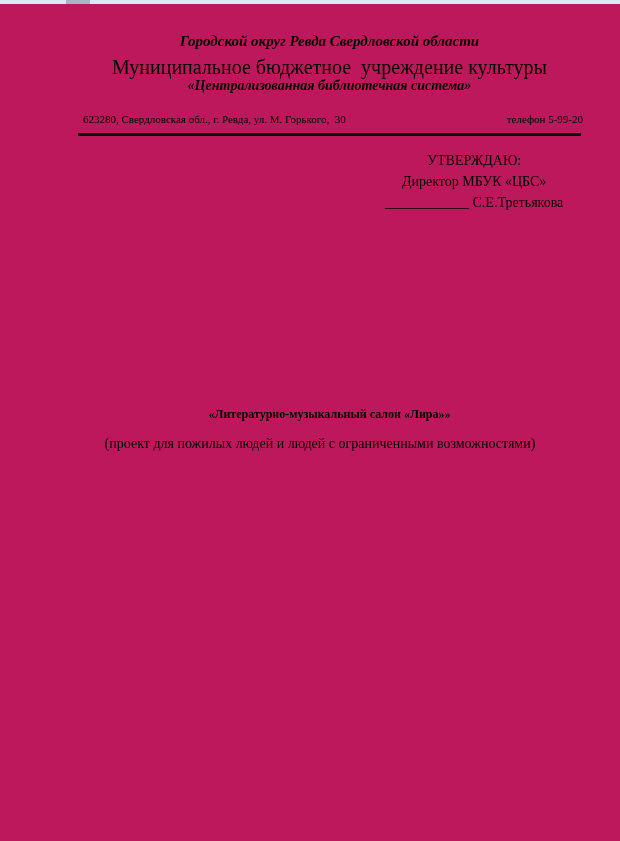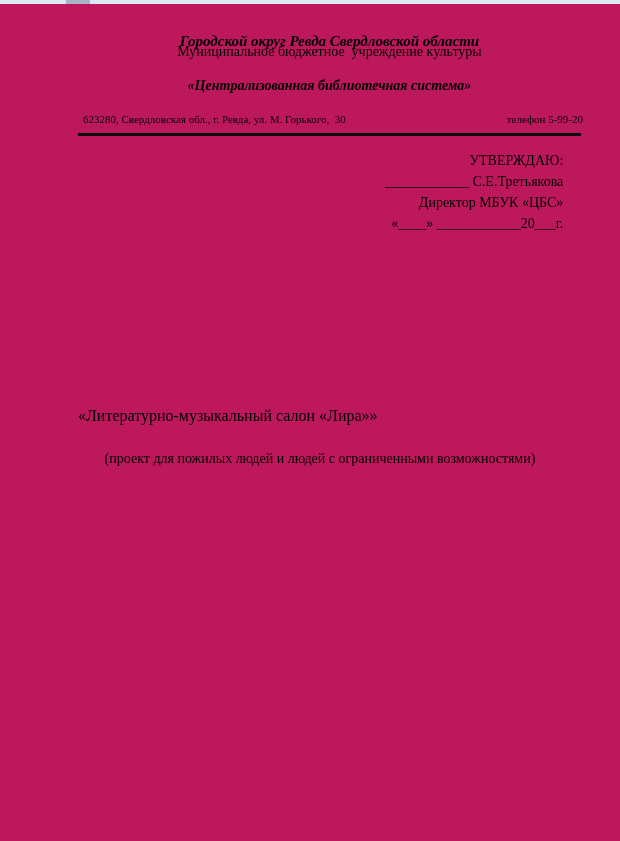--- a/index.html
+++ b/index.html
@@ -26,49 +26,49 @@
   }
 
   .t { white-space: pre-wrap; }
 
   
   .hdr {
     position: absolute; left: 78px; width: 503px;
     text-align: center;
   }
   .hdr-line1 { top: 33px; font-size: 15px; font-weight: bold; font-style: italic; }
-  .hdr-line2 { top: 44px; font-size: 14px; }
+  .hdr-line2 { top: 56px; font-size: 20px; }
   .hdr-line3 { top: 78px; font-size: 14px; font-weight: bold; font-style: italic; }
   .hdr-line4 { top: 97px; font-size: 15px; font-weight: bold; }
 
   .addr-row {
     position: absolute; left: 83px; top: 113px; width: 500px;
     display: flex; justify-content: space-between; align-items: flex-end;
     font-size: 11px;
   }
 
   .rule {
     position: absolute; left: 78px; top: 133px;
     width: 503px; height: 3px;
     background: #0a0a0a;
   }
 
   .approval {
     position: absolute; left: 385px; top: 150px;
     font-size: 14px; line-height: 21px;
-    text-align: right;
+    text-align: center;
   }
 
   .title {
     position: absolute; left: 78px; top: 407px; width: 503px;
-    text-align: left; font-size: 16px; font-weight: normal;
+    text-align: center; font-size: 12px; font-weight: bold;
   }
   .subtitle {
     position: absolute; left: 40px; top: 436px; width: 560px;
-    text-align: center; font-size: 14px; margin-top: 15px;
+    text-align: center; font-size: 14px;
   }
   .year {
     position: absolute; left: 78px; top: 767px; width: 503px;
     text-align: center; font-size: 13.5px;
   }
 </style>
 </head>
 <body>
 
 <div class="page">
@@ -83,22 +83,21 @@
 
   <div class="addr-row">
     <span class="t">623280, Свердловская обл., г. Ревда, ул. М. Горького,  30</span>
     <span class="t">телефон 5-99-20</span>
   </div>
 
   <div class="rule"></div>
 
   <div class="approval">
     <div class="t">УТВЕРЖДАЮ:</div>
+    <div class="t">Директор МБУК «ЦБС»</div>
     <div class="t">____________ С.Е.Третьякова</div>
-    <div class="t">Директор МБУК «ЦБС»</div>
-    <div class="t">«____» ____________20___г.</div>
   </div>
 
   <div class="title t">«Литературно-музыкальный салон «Лира»»</div>
   <div class="subtitle t">(проект для пожилых людей и людей с ограниченными возможностями)</div>
 
 
 </div>
 
 </body></html>

